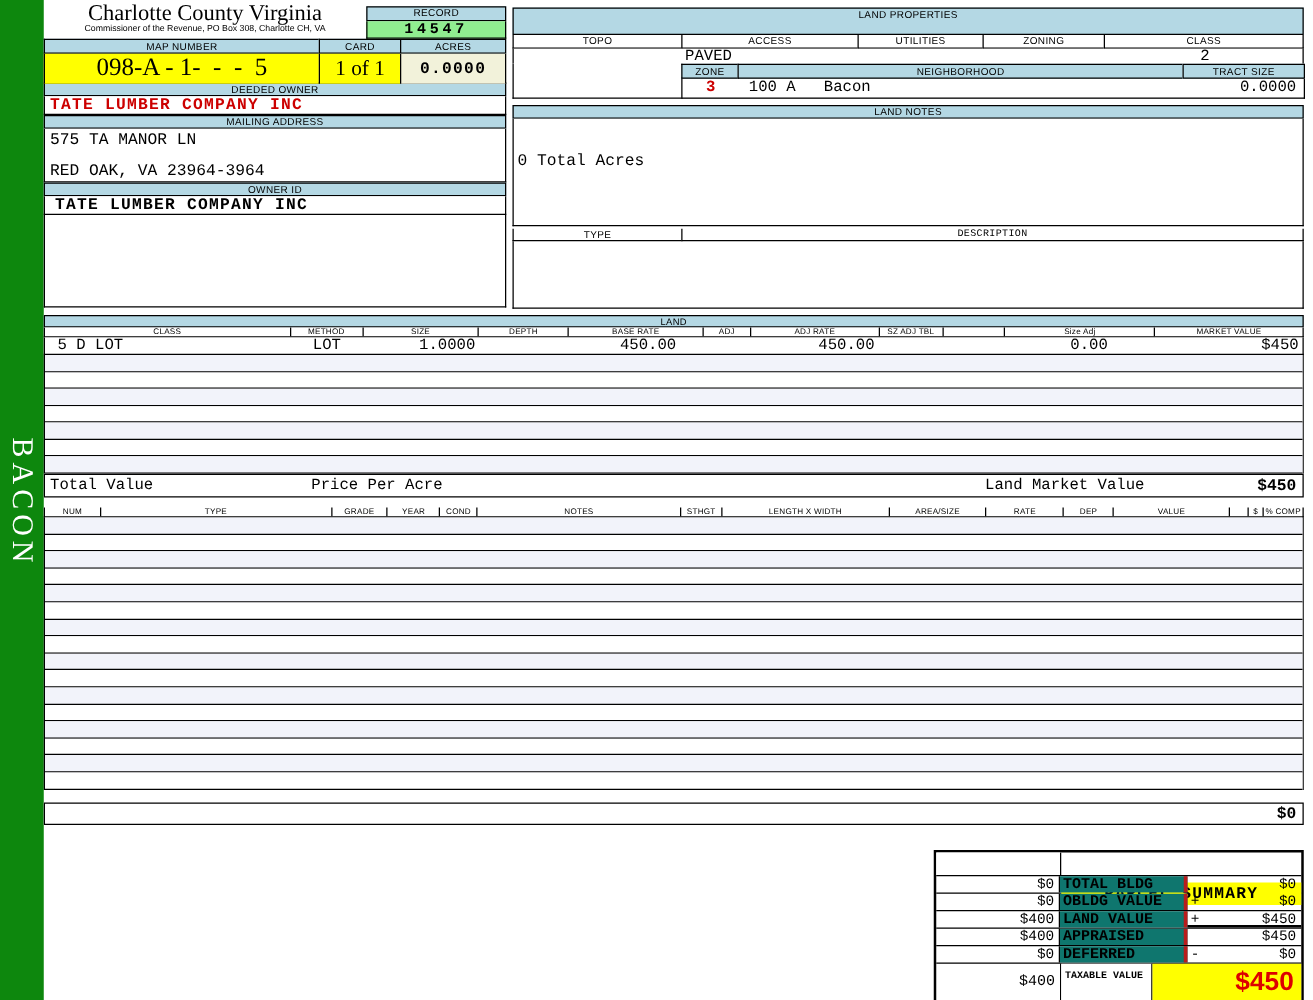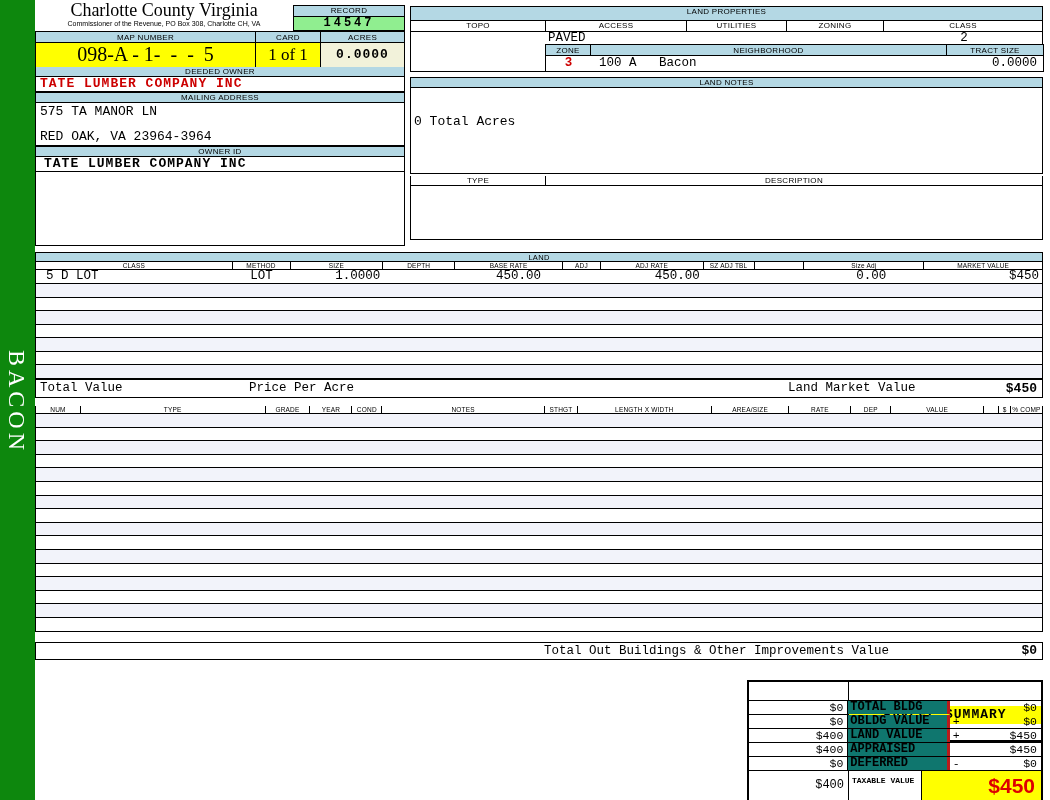--- a/index.html
+++ b/index.html
@@ -65,21 +65,21 @@
   .zone-hdrs .hdr:last-child { border-right:1px solid #000; }
   .zone-vals { display:flex; height:16px; border:1px solid #000; border-top:none; background:#fff;
                font-size:12.5px; line-height:15px; }
   .zone-vals > div { height:14px; }
   .notes-box { margin-top:5px; }
   .notes-area { border:1px solid #000; border-top:none; height:86px; background:#fff;
                 font-size:13px; padding:26px 0 0 3px; }
   .ease-box { margin-top:2px; }
   .ease-cols { display:flex; height:10px; }
   .ease-cols .hdr { height:10px; line-height:9px; background:#fff; border-top:none; border-right:none; }
-  .ease-cols .hdr:last-child { border-right:1px solid #000; }
+  .ease-cols .hdr:last-child { border-right:1px solid #000;font-family:Liberation Mono, monospace; }
   .ease-area { border:1px solid #000; border-top:none; height:54px; background:#fff; }
   
   .land-sec { position:absolute; left:35px; top:252px; width:1008px; }
   .sec-title { background:#b4d8e4; border:1px solid #000; height:10px; text-align:center;
                font-size:7.5px; line-height:9px; letter-spacing:.3px; }
   .cols-row { display:flex; height:8px; border-left:1px solid #000; border-right:1px solid #000;
               border-bottom:1px solid #000; background:#fff; }
   .cols-row span { display:block; height:100%; border-right:1px solid #000; text-align:center;
                    font-size:6.5px; line-height:7px; letter-spacing:.2px; overflow:hidden; }
   .cols-row span:last-child { border-right:none; }
@@ -177,21 +177,21 @@
     <div class="addr mono">
       <div>575 TA MANOR LN</div>
       <div>RED OAK, VA 23964-3964</div>
     </div>
     <div class="hdr">OWNER ID</div>
     <div class="owner-id-val mono">TATE LUMBER COMPANY INC</div>
     <div class="tl-empty"></div>
   </div>
 
   <div class="tr">
-    <div class="hdr" style="height:15px">LAND PROPERTIES</div>
+    <div class="hdr" style="height:22px">LAND PROPERTIES</div>
     <div class="lp-cols">
       <div class="hdr" style="width:135px">TOPO</div>
       <div class="hdr" style="width:141px">ACCESS</div>
       <div class="hdr" style="width:100px">UTILITIES</div>
       <div class="hdr" style="width:97px">ZONING</div>
       <div class="hdr" style="width:160px">CLASS</div>
     </div>
     <div class="lp-vals mono" style="font-size:12.5px">
       <span style="position:absolute;left:137px;top:-1px">PAVED</span>
       <span style="position:absolute;left:473px;width:160px;text-align:center;top:-1px">2</span>
@@ -301,21 +301,20 @@
         <div class="erow"></div>
         <div class="erow"></div>
         <div class="erow"></div>
         <div class="erow"></div>
         <div class="erow"></div>
         <div class="erow"></div>
       </div>
   </div>
 
   <div class="ob-total">
-    <span class="lbl">Total Out Buildings &amp; Other Improvements Value</span>
     <span class="val">$0</span>
   </div>
 
   <div class="psum">
     <div class="ps-row hrow">
       <div class="ps-title-left"></div>
       <div class="ps-title">PARCEL SUMMARY</div>
     </div>
     <div class="ps-row">
       <div class="ps-prior">$0</div>

